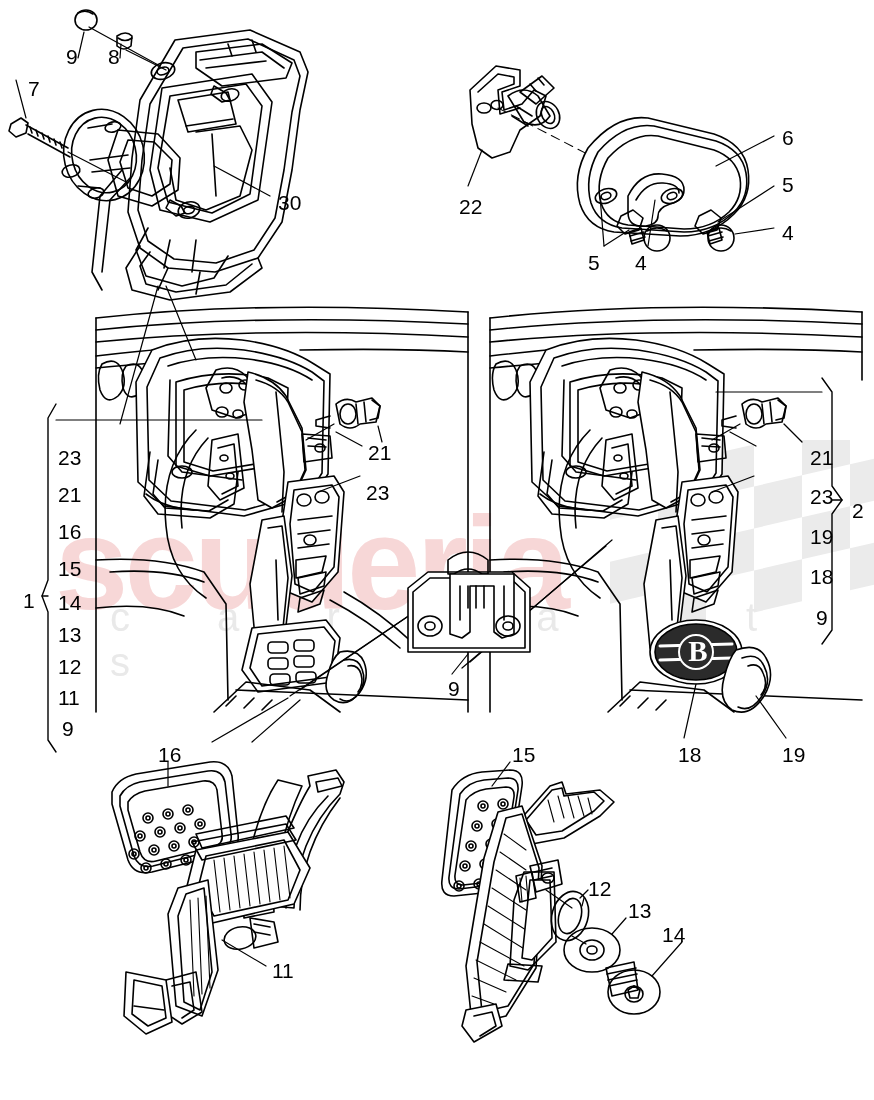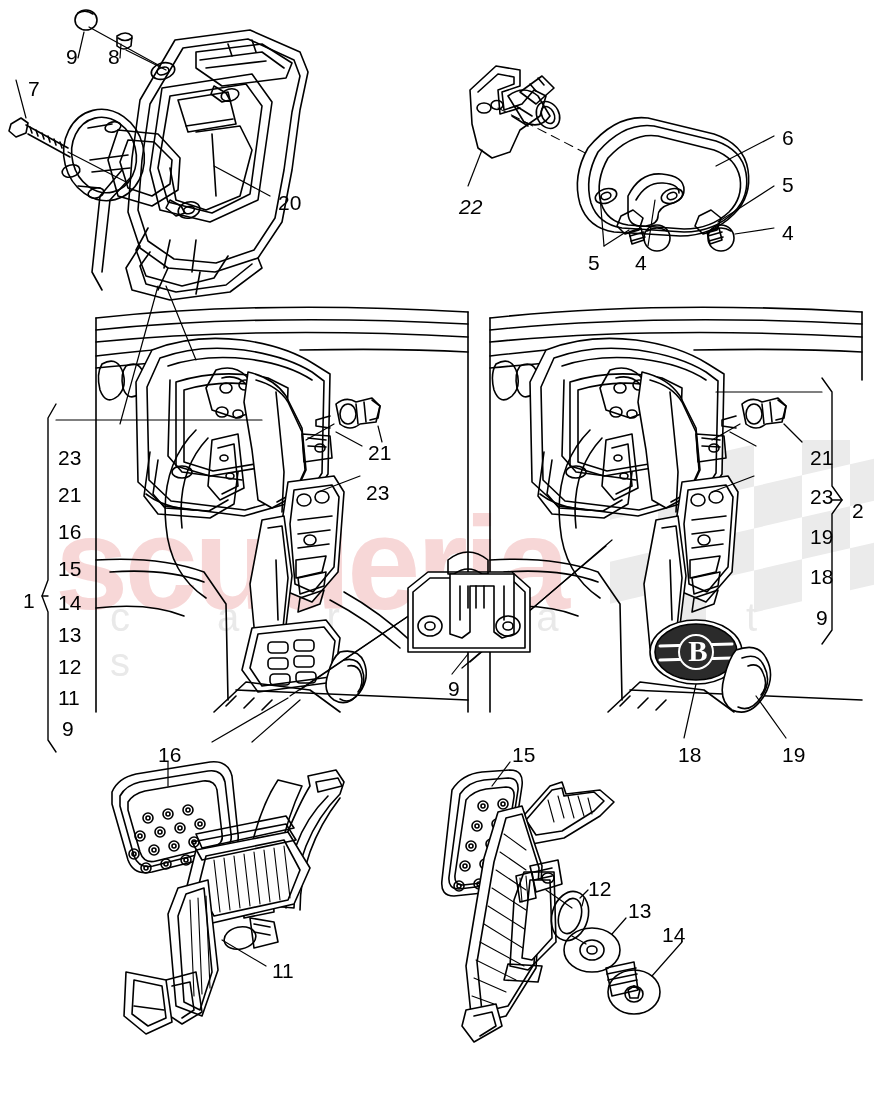--- a/index.html
+++ b/index.html
@@ -581,23 +581,23 @@
       <path d="M832 500 L842 500"></path>
       <path d="M822 392 L716 392" stroke-width="1.2"></path>
     </g>
 
     </g>
   </svg>
 
   <div class="lbl" style="left:28px;top:78px;">7</div>
   <div class="lbl" style="left:66px;top:46px;">9</div>
   <div class="lbl" style="left:108px;top:46px;">8</div>
-  <div class="lbl" style="left:278px;top:192px;">20</div>
-
-  <div class="lbl" style="left:459px;top:196px;font-style:italic;">22</div>
+  <div class="lbl" style="left:278px;top:192px;">30</div>
+
+  <div class="lbl" style="left:459px;top:196px;">22</div>
   <div class="lbl" style="left:782px;top:127px;">6</div>
   <div class="lbl" style="left:782px;top:174px;">5</div>
   <div class="lbl" style="left:782px;top:222px;">4</div>
   <div class="lbl" style="left:588px;top:252px;">5</div>
   <div class="lbl" style="left:635px;top:252px;">4</div>
 
   <div class="lbl" style="left:23px;top:590px;">1</div>
   <div class="lbl" style="left:58px;top:447px;">23</div>
   <div class="lbl" style="left:58px;top:484px;">21</div>
   <div class="lbl" style="left:58px;top:521px;">16</div>

